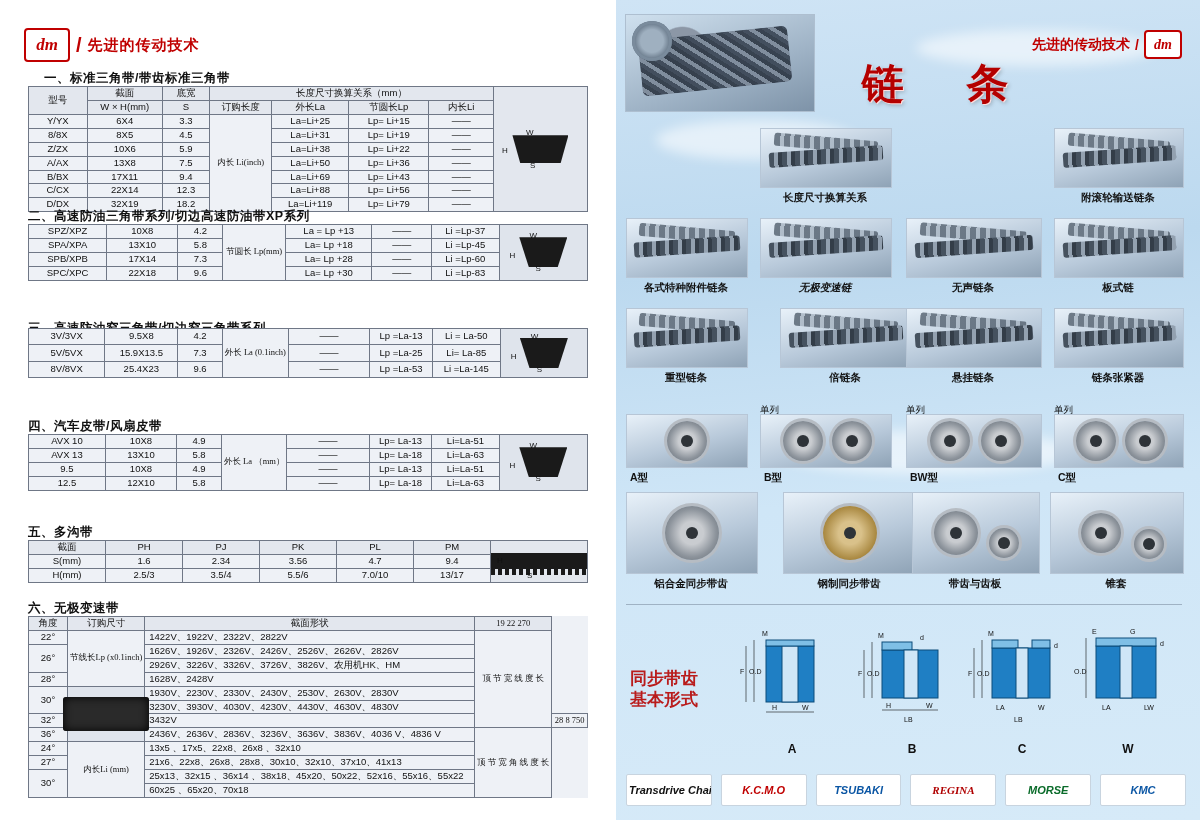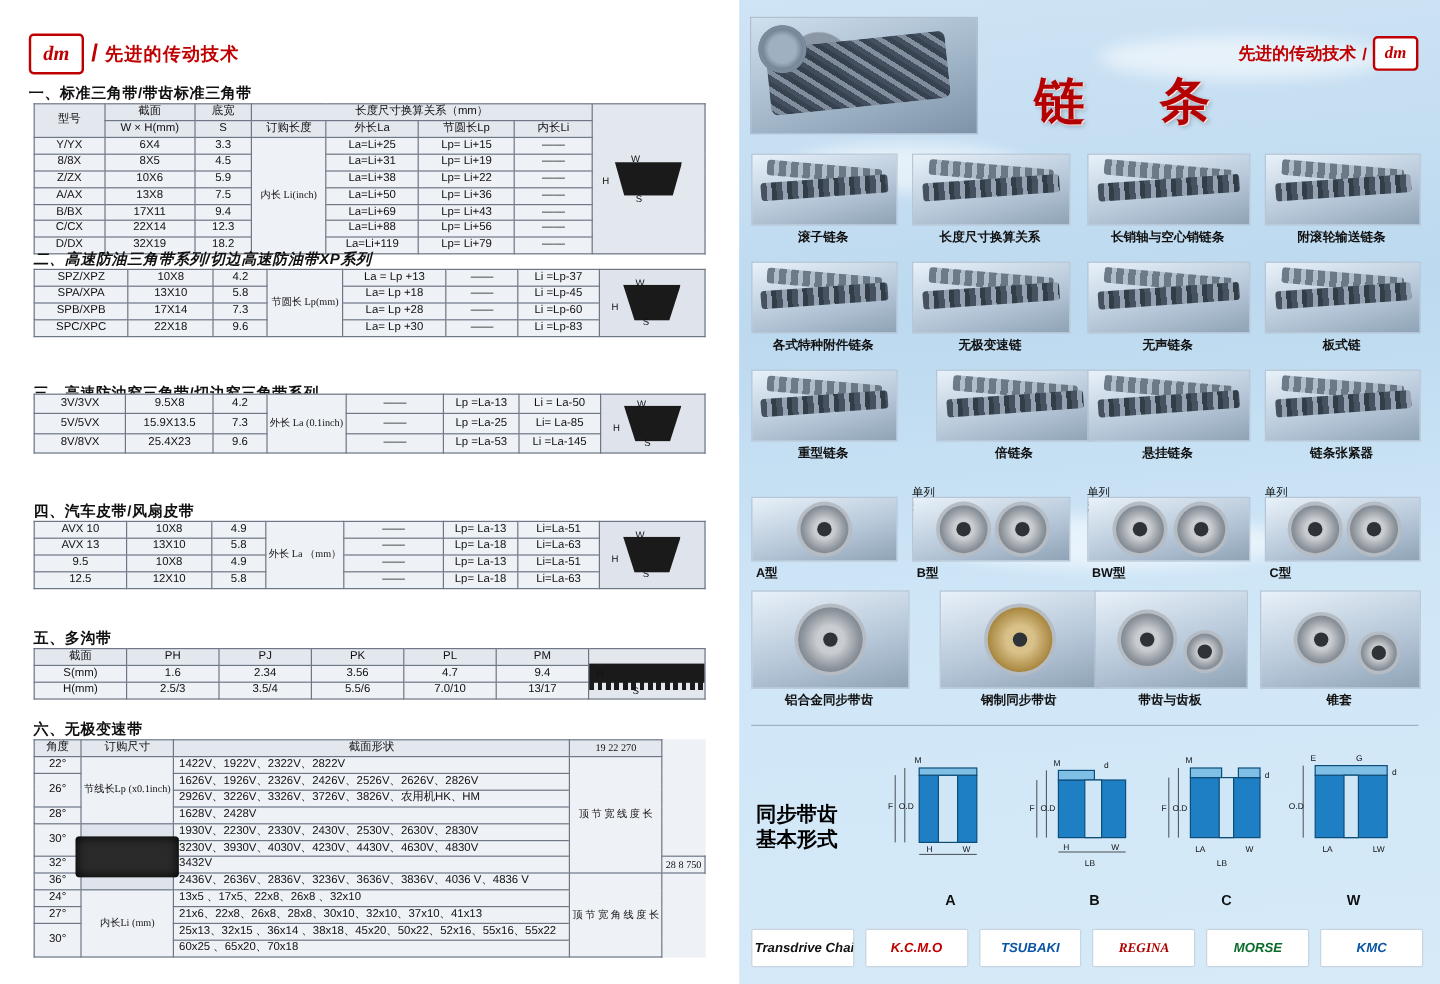--- a/index.html
+++ b/index.html
@@ -136,21 +136,21 @@
   }
   .sprocket:before{
     content:"";position:absolute;left:50%;top:50%;transform:translate(-50%,-50%);
     width:12px;height:12px;border-radius:50%;background:#2e3338;
   }
   .subrow{display:flex;justify-content:space-around;font-size:9.5px;color:#111;flex-direction:column;}
   .divider{
     position:absolute;left:14px;width:556px;height:1px;background:#9fb2c4;
   }
   .sync-title{
-    position:absolute;left:12px;top:666px;color:#000000;font-size:17px;font-weight:bold;
+    position:absolute;left:12px;top:666px;color:#b91c1c;font-size:17px;font-weight:bold;
     line-height:1.25;
   }
   .diag{
     position:absolute;top:616px;width:120px;height:120px;
   }
   .diag svg{width:100%;height:100%;}
   .diag .lbl{
     text-align:center;font-size:12px;font-weight:bold;color:#111;margin-top:2px;
   }
   .brands{
@@ -174,21 +174,21 @@
 <div class="page">
 
   <div class="left">
 
     <div class="logo-row">
       <div class="logo-box">dm</div>
       <div class="logo-slash">/</div>
       <div class="logo-text">先进的传动技术</div>
     </div>
 
-    <div class="sec-title" style="left:24px;top:70px;text-align:right;">一、标准三角带/带齿标准三角带</div>
+    <div class="sec-title" style="left:44px;top:70px;text-align:right;">一、标准三角带/带齿标准三角带</div>
     <table class="tbl" style="left:28px;top:86px;width:560px;">
       <tbody>
           <tr>
         <th rowspan="2" style="width:56px">型号</th>
         <th style="width:72px">截面</th>
         <th style="width:44px">底宽</th>
         <th colspan="4">长度尺寸换算关系（mm）</th>
         <th rowspan="9" style="width:96px" class="belt-cell">
           <div class="beltimg">
             <div class="v-belt"></div>
@@ -259,21 +259,21 @@
         <td>D/DX</td>
         <td>32X19</td>
         <td>18.2</td>
         <td>La=Li+119</td>
         <td>Lp= Li+79</td>
         <td>——</td>
       </tr>
     </tbody>
       </table>
 
-    <div class="sec-title" style="left:28px;top:208px;font-style:italic;">二、高速防油三角带系列/切边高速防油带XP系列</div>
+    <div class="sec-title" style="left:28px;top:208px;">二、高速防油三角带系列/切边高速防油带XP系列</div>
     <table class="tbl" style="left:28px;top:224px;width:560px;">
       <tbody>
           <tr>
         <td style="width:78px">SPZ/XPZ</td>
         <td style="width:72px">10X8</td>
         <td style="width:44px">4.2</td>
         <td rowspan="4" style="width:58px" class="vsm">节圆长 Lp(mm)</td>
         <td style="width:86px">La = Lp +13</td>
         <td style="width:60px">——</td>
         <td style="width:66px">Li =Lp-37</td>
@@ -512,57 +512,43 @@
     <div class="right-logo">
       <div class="t">先进的传动技术</div>
       <div class="t">/</div>
       <div class="b">dm</div>
     </div>
 
     <div class="hero-photo"></div>
     <div class="hero-title">链 条</div>
   </div>
 
-  <div class="cell" style="left:626px;top:128px;width:120px;">
-    <div class="ph">
-        <div class="chain2"></div>
-        <div class="chain"></div>
-      </div>
-    <div class="cap">滚子链条</div>
-  </div>
   <div class="cell" style="left:760px;top:128px;width:130px;">
     <div class="ph">
         <div class="chain2"></div>
         <div class="chain"></div>
       </div>
     <div class="cap">长度尺寸换算关系</div>
   </div>
-  <div class="cell" style="left:906px;top:128px;width:134px;">
-    <div class="ph">
-        <div class="chain2"></div>
-        <div class="chain"></div>
-      </div>
-    <div class="cap">长销轴与空心销链条</div>
-  </div>
   <div class="cell" style="left:1054px;top:128px;width:128px;">
     <div class="ph">
         <div class="chain2"></div>
         <div class="chain"></div>
       </div>
     <div class="cap">附滚轮输送链条</div>
   </div>
 
   <div class="cell" style="left:626px;top:218px;width:120px;">
     <div class="ph">
         <div class="chain2"></div>
         <div class="chain"></div>
       </div>
     <div class="cap">各式特种附件链条</div>
   </div>
-  <div class="cell" style="left:760px;top:218px;width:130px;">
+  <div class="cell" style="left:760px;top:218px;width:130px;font-style:italic;">
     <div class="ph">
         <div class="chain2"></div>
         <div class="chain"></div>
       </div>
     <div class="cap">无极变速链</div>
   </div>
   <div class="cell" style="left:1054px;top:218px;width:128px;">
     <div class="ph">
         <div class="chain2"></div>
         <div class="chain"></div>

